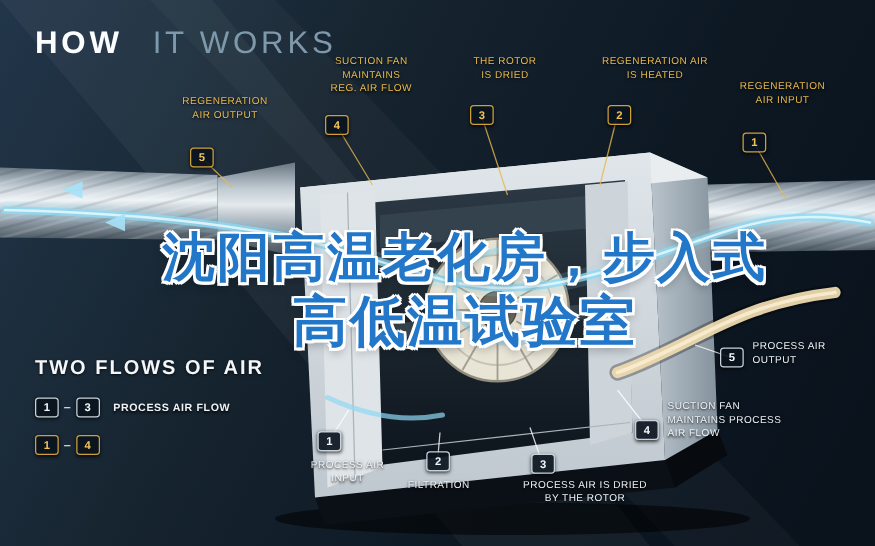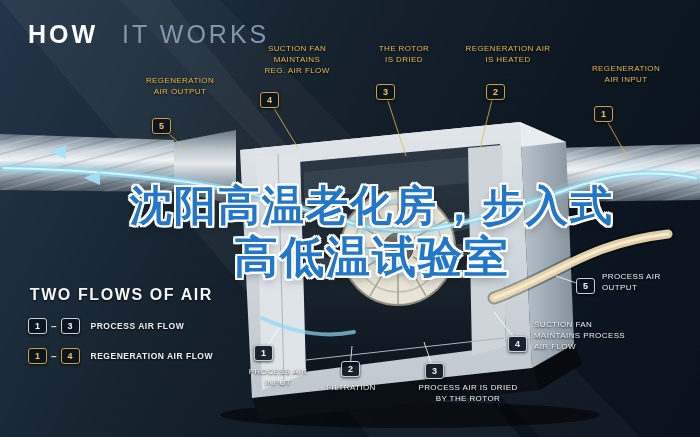--- a/index.html
+++ b/index.html
@@ -172,21 +172,21 @@
 
   <div class="co-label gold" style="left:248px;top:44px;width:98px;">SUCTION FAN
 MAINTAINS
 REG. AIR FLOW</div>
   <span class="badge gold pos" style="left:260px;top:92px;">4</span>
 
   <div class="co-label gold" style="left:360px;top:44px;width:88px;">THE ROTOR
 IS DRIED</div>
   <span class="badge gold pos" style="left:376px;top:84px;">3</span>
 
-  <div class="co-label gold" style="left:456px;top:44px;width:104px;">REGENERATION AIR
+  <div class="co-label gold" style="left:472px;top:44px;width:104px;">REGENERATION AIR
 IS HEATED</div>
   <span class="badge gold pos" style="left:486px;top:84px;">2</span>
 
   <div class="co-label gold" style="left:578px;top:64px;width:96px;">REGENERATION
 AIR INPUT</div>
   <span class="badge gold pos" style="left:594px;top:106px;">1</span>
 
   <span class="badge white pos" style="left:576px;top:278px;">5</span>
   <div class="co-label white align-left" style="left:602px;top:272px;width:78px;">PROCESS AIR
 OUTPUT</div>
@@ -212,20 +212,19 @@
     <div class="legend-row">
       <span class="badge white">1</span>
       <span class="sep">–</span>
       <span class="badge white">3</span>
       <span class="legend-label">PROCESS AIR FLOW</span>
     </div>
     <div class="legend-row">
       <span class="badge gold">1</span>
       <span class="sep">–</span>
       <span class="badge gold">4</span>
-      <span class="legend-label">REGENERATION AIR FLOW</span>
     </div>
   </div>
 
   <div class="cn cn1">沈阳高温老化房，步入式</div>
   <div class="cn cn2">高低温试验室</div>
 
 </div>
 
 </body></html>

